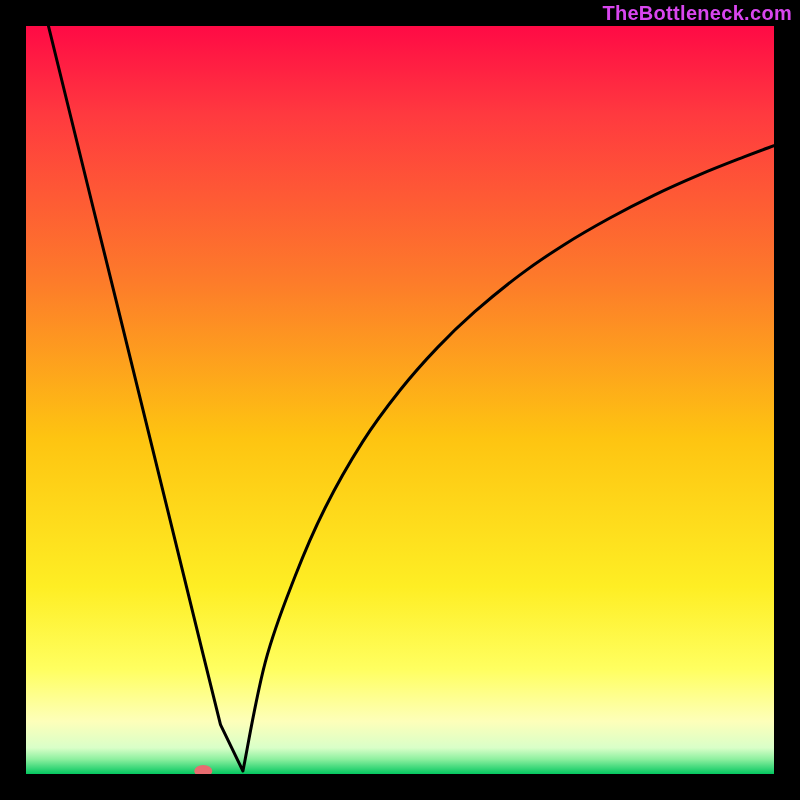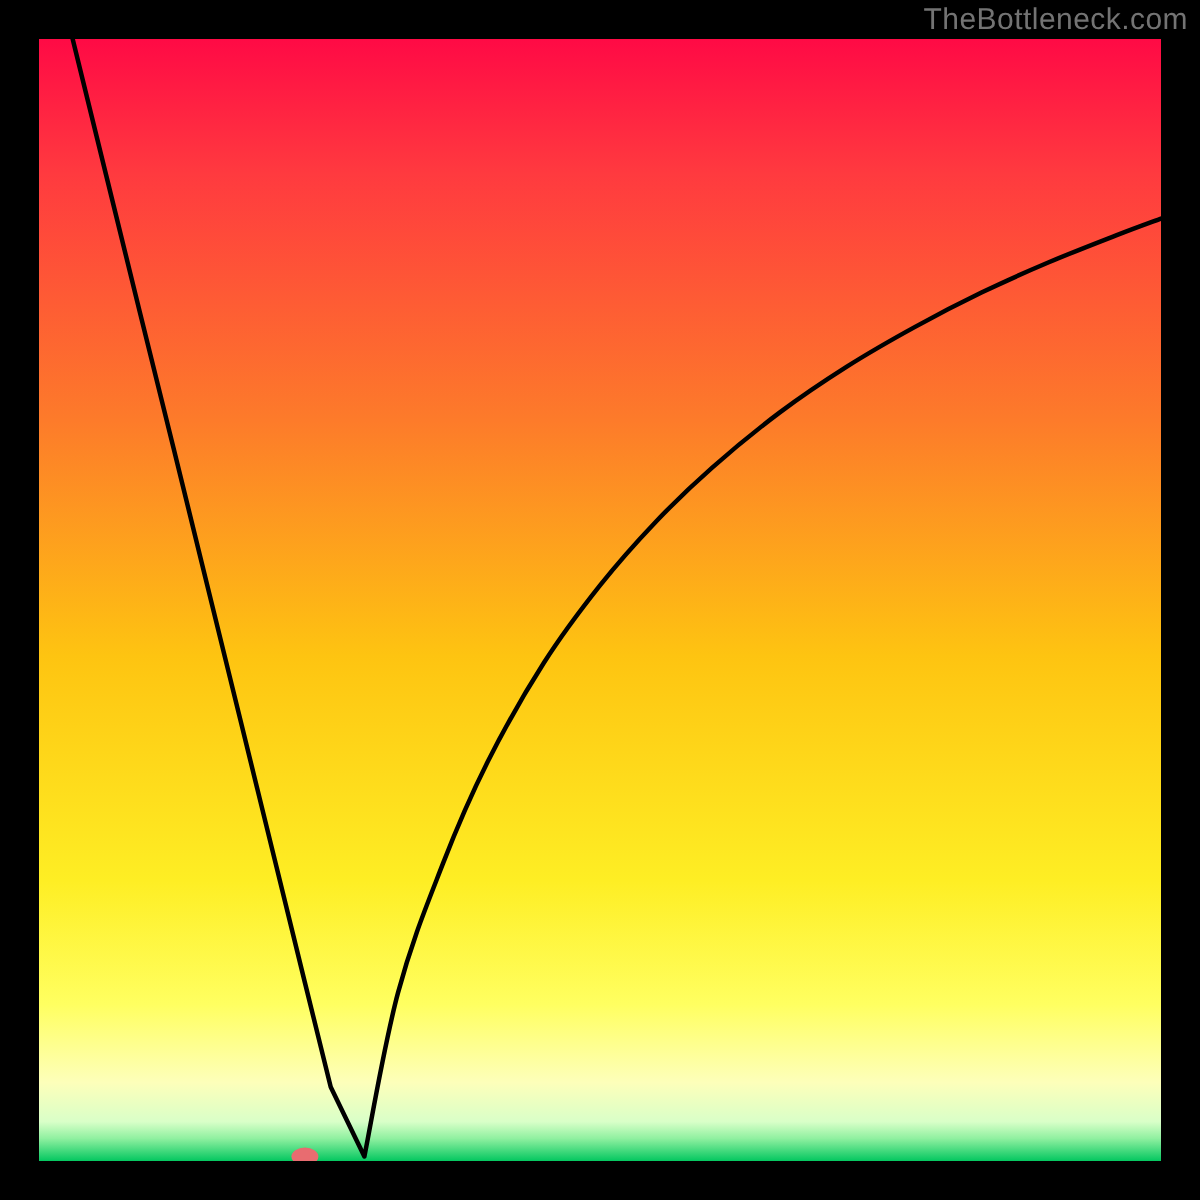--- a/index.html
+++ b/index.html
@@ -24,24 +24,24 @@
     left: 0;
     top: 0;
     width: 748px;
     height: 748px;
     display: block;
   }
   .watermark {
     position: absolute;
     top: 2px;
     right: 8px;
-    color: #737373;
+    color: #d946ef;
     font-size: 20px;
     letter-spacing: 0.3px;
-    font-weight: 400;
+    font-weight: 700;
   }
 </style>
 </head>
 <body>
 
 <div class="frame">
   <svg class="plot" viewBox="0 0 748 748" preserveAspectRatio="none">
     <defs>
       <linearGradient id="bg" x1="0" y1="0" x2="0" y2="1">
         <stop id="g0" offset="0%" stop-color="#ff0a45"></stop>

